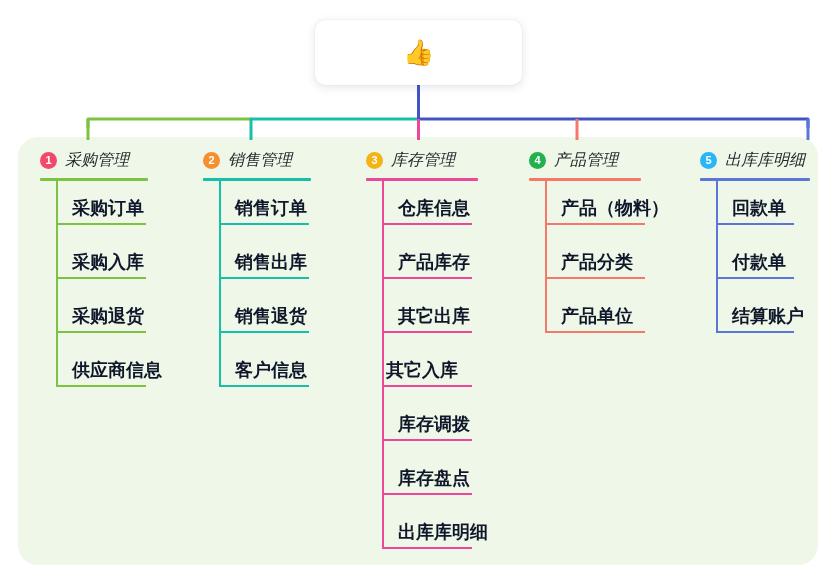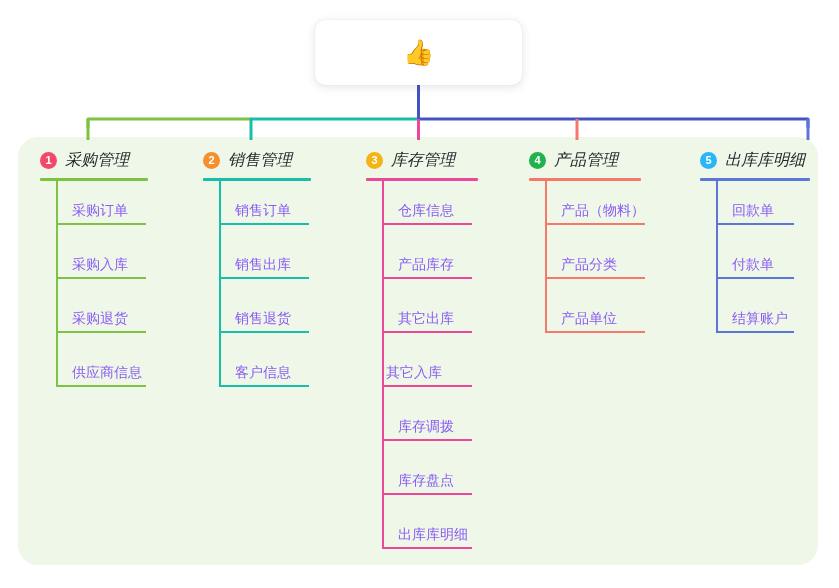--- a/index.html
+++ b/index.html
@@ -58,21 +58,21 @@
   }
   .col-title{font-size:16px;color:#24282d;font-style:italic;}
   .head-rule{position:absolute;left:0;height:3px;border-radius:1px;}
 
   
   .rail{position:absolute;width:2px;}
 
   .item{position:absolute;}
   .item-label{
     position:absolute;left:0;bottom:5px;
-    font-size:14px;color:#8b5cf6;white-space:nowrap;
+    font-size:18px;color:#0f172a;white-space:nowrap;font-weight:bold;
   }
   .item-rule{position:absolute;left:0;bottom:0;height:1.6px;}
 </style>
 </head>
 <body>
 
 <div id="mindmap">
 
   <div class="panel"></div>
 

